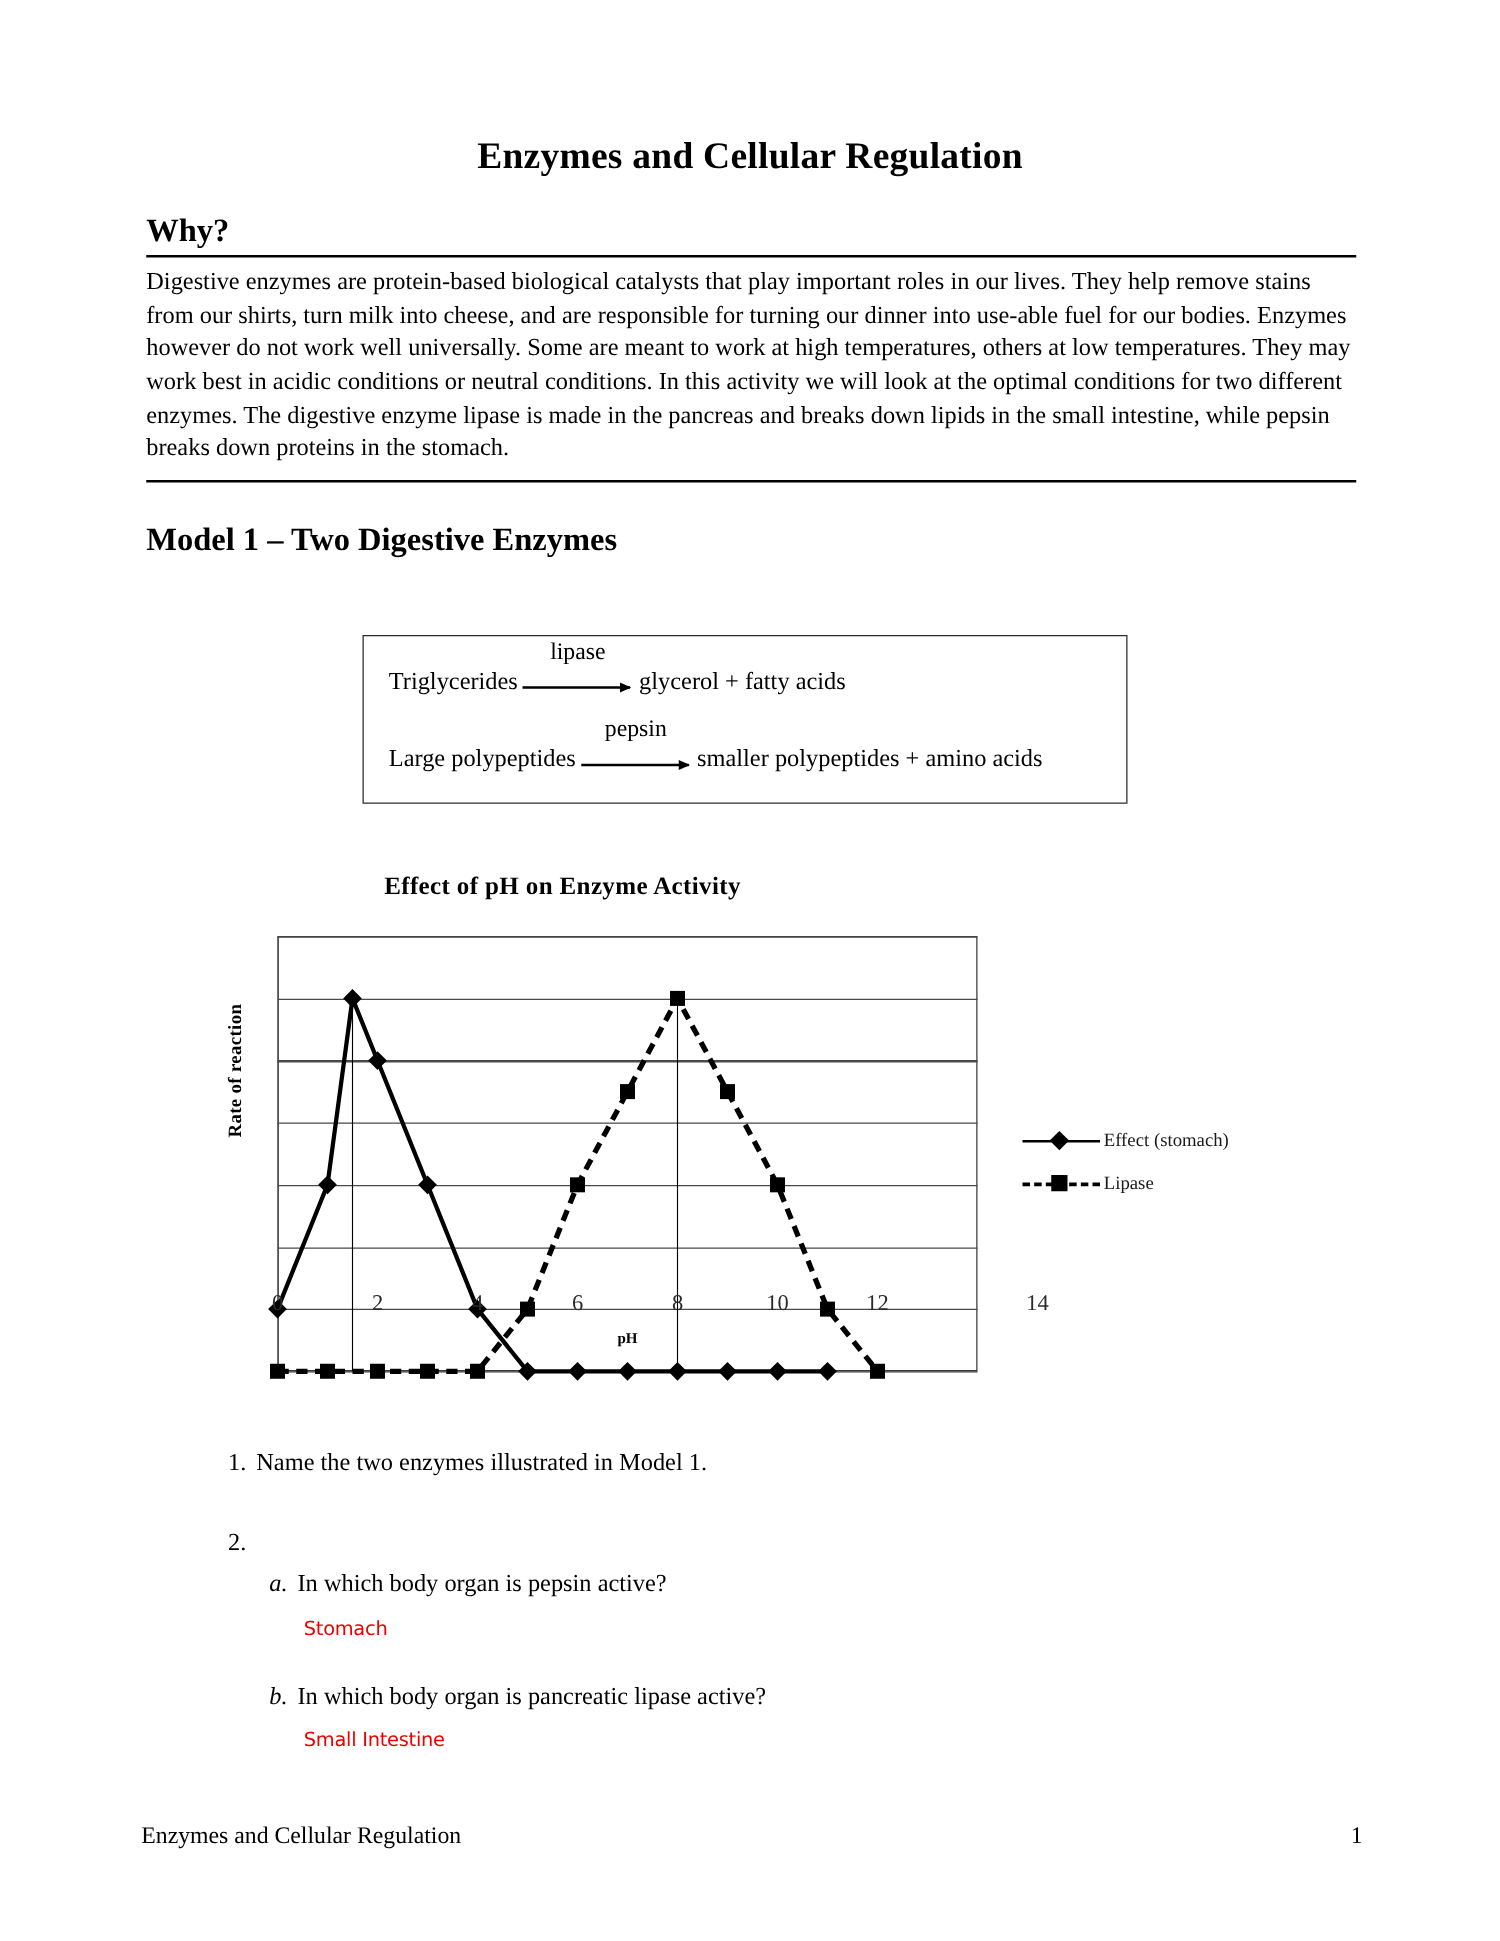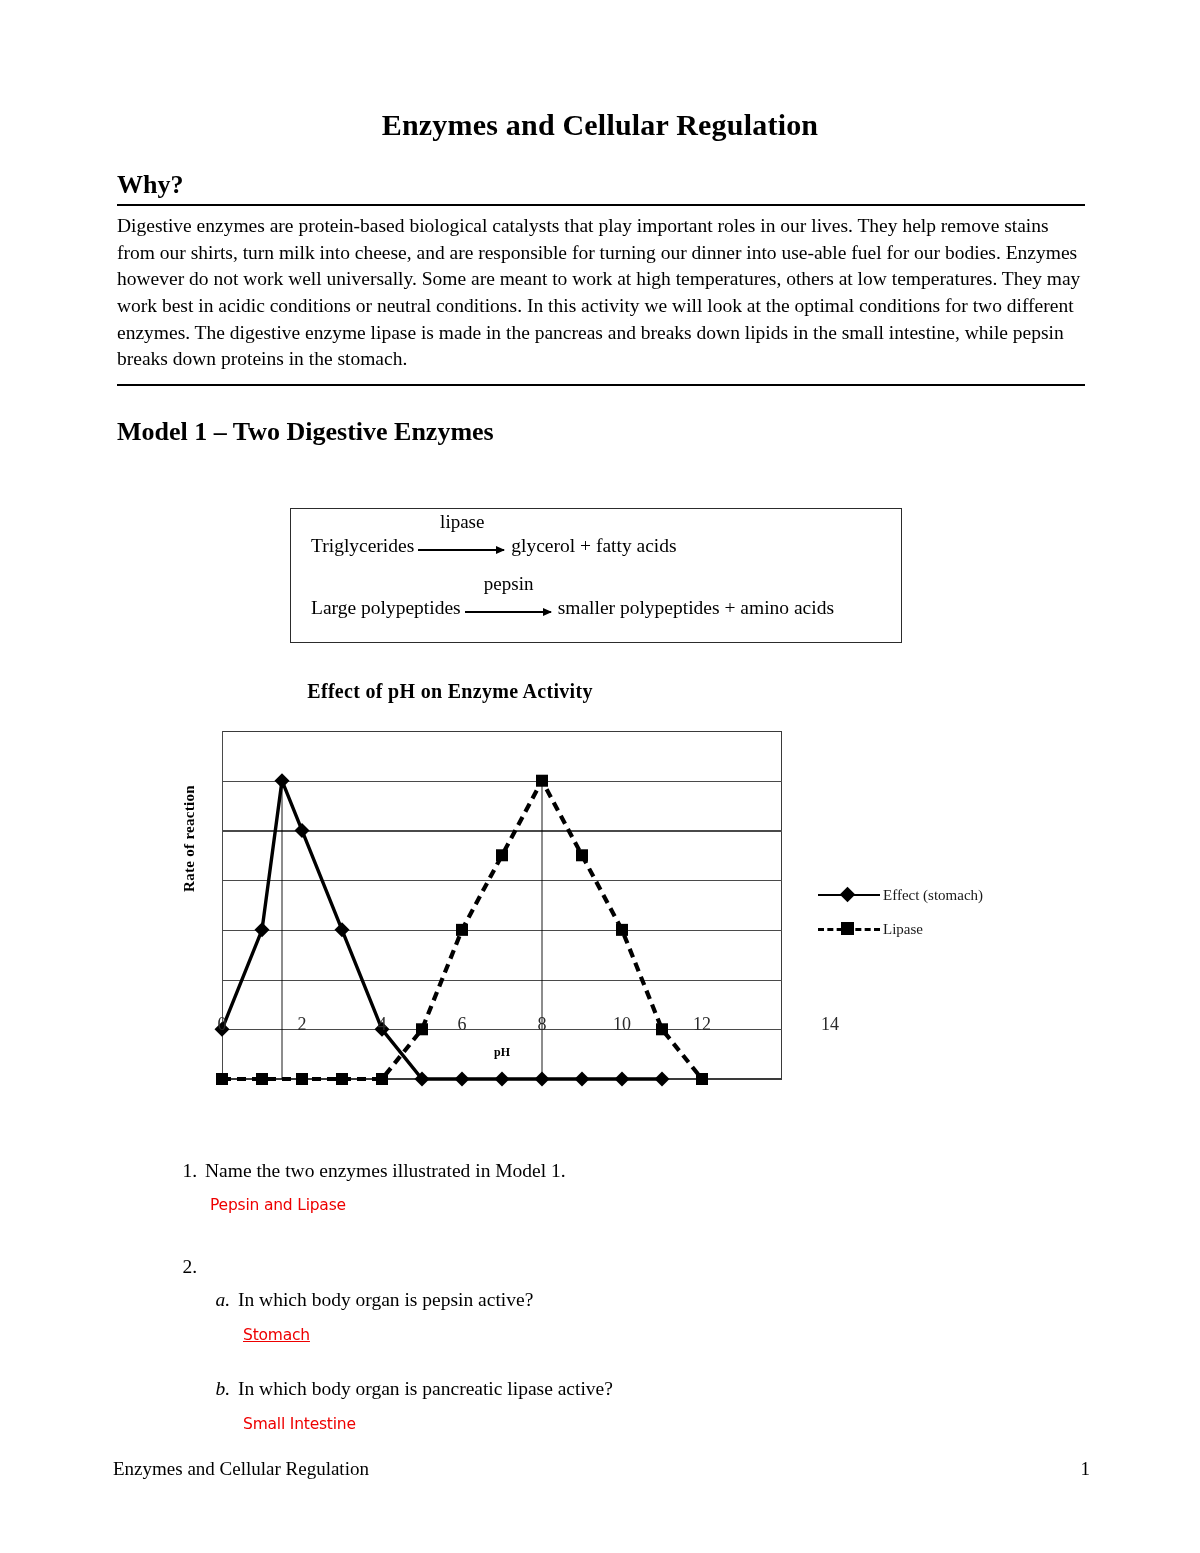--- a/index.html
+++ b/index.html
@@ -129,21 +129,21 @@
     border-left: 9px solid #000;
     border-top: 4.4px solid transparent;
     border-bottom: 4.4px solid transparent;
   }
   .rxn-right { padding-left: 5px; }
 
   
   .chart-area {
     position: absolute;
     left: 0;
-    top: 660px;
+    top: 678px;
     width: 1100px;
     height: 500px;
     text-decoration: underline;
   }
   .chart-title {
     position: absolute;
     left: 0;
     top: 20px;
     width: 900px;
     text-align: center;
@@ -295,21 +295,21 @@
   .q1 { margin-left: 205px; }
   .q1 .q-num { left: -32px; top: 0; width: 24px; }
   .q1 .answer { display: block; padding: 11px 0 0 5px; }
 
   .q2 { margin-left: 205px; padding-top: 38px; }
   .q2 .q-num { left: -32px; top: 38px; width: 24px; }
   .q2 em { font-style: italic; }
 
   .q2a { margin-left: 238px; padding-top: 33px; position: relative; }
   .q2a .q-num { left: -30px; top: 33px; width: 22px; font-style: italic; }
-  .q2a .answer { display: block; padding: 11px 16px 0 5px; text-decoration: underline; }
+  .q2a .answer { display: block; padding: 11px 16px 0 5px; }
 
   .q2b { margin-left: 238px; padding-top: 31px; position: relative; }
   .q2b .q-num { left: -30px; top: 31px; width: 22px; font-style: italic; }
   .q2b .answer { display: block; padding: 11px 0 0 5px; }
 
   
   .footer {
     position: absolute;
     left: 113px;
     right: 110px;
@@ -434,21 +434,20 @@
         <span class="legend-label">Lipase</span>
       </div>
     </div>
   </div>
 
   <div class="questions">
 
     <div class="q-item q1">
       <span class="q-num">1.</span>
       <span class="q-text">Name the two enzymes illustrated in Model 1.</span>
-      <span class="answer">Pepsin and Lipase</span>
     </div>
 
     <div class="q-item q2">
       <span class="q-num">2.</span>
     </div>
 
     <div class="q-item q2a">
       <span class="q-num">a.</span>
       <span class="q-text">In which body organ is pepsin active?</span>
       <span class="answer">Stomach</span>

